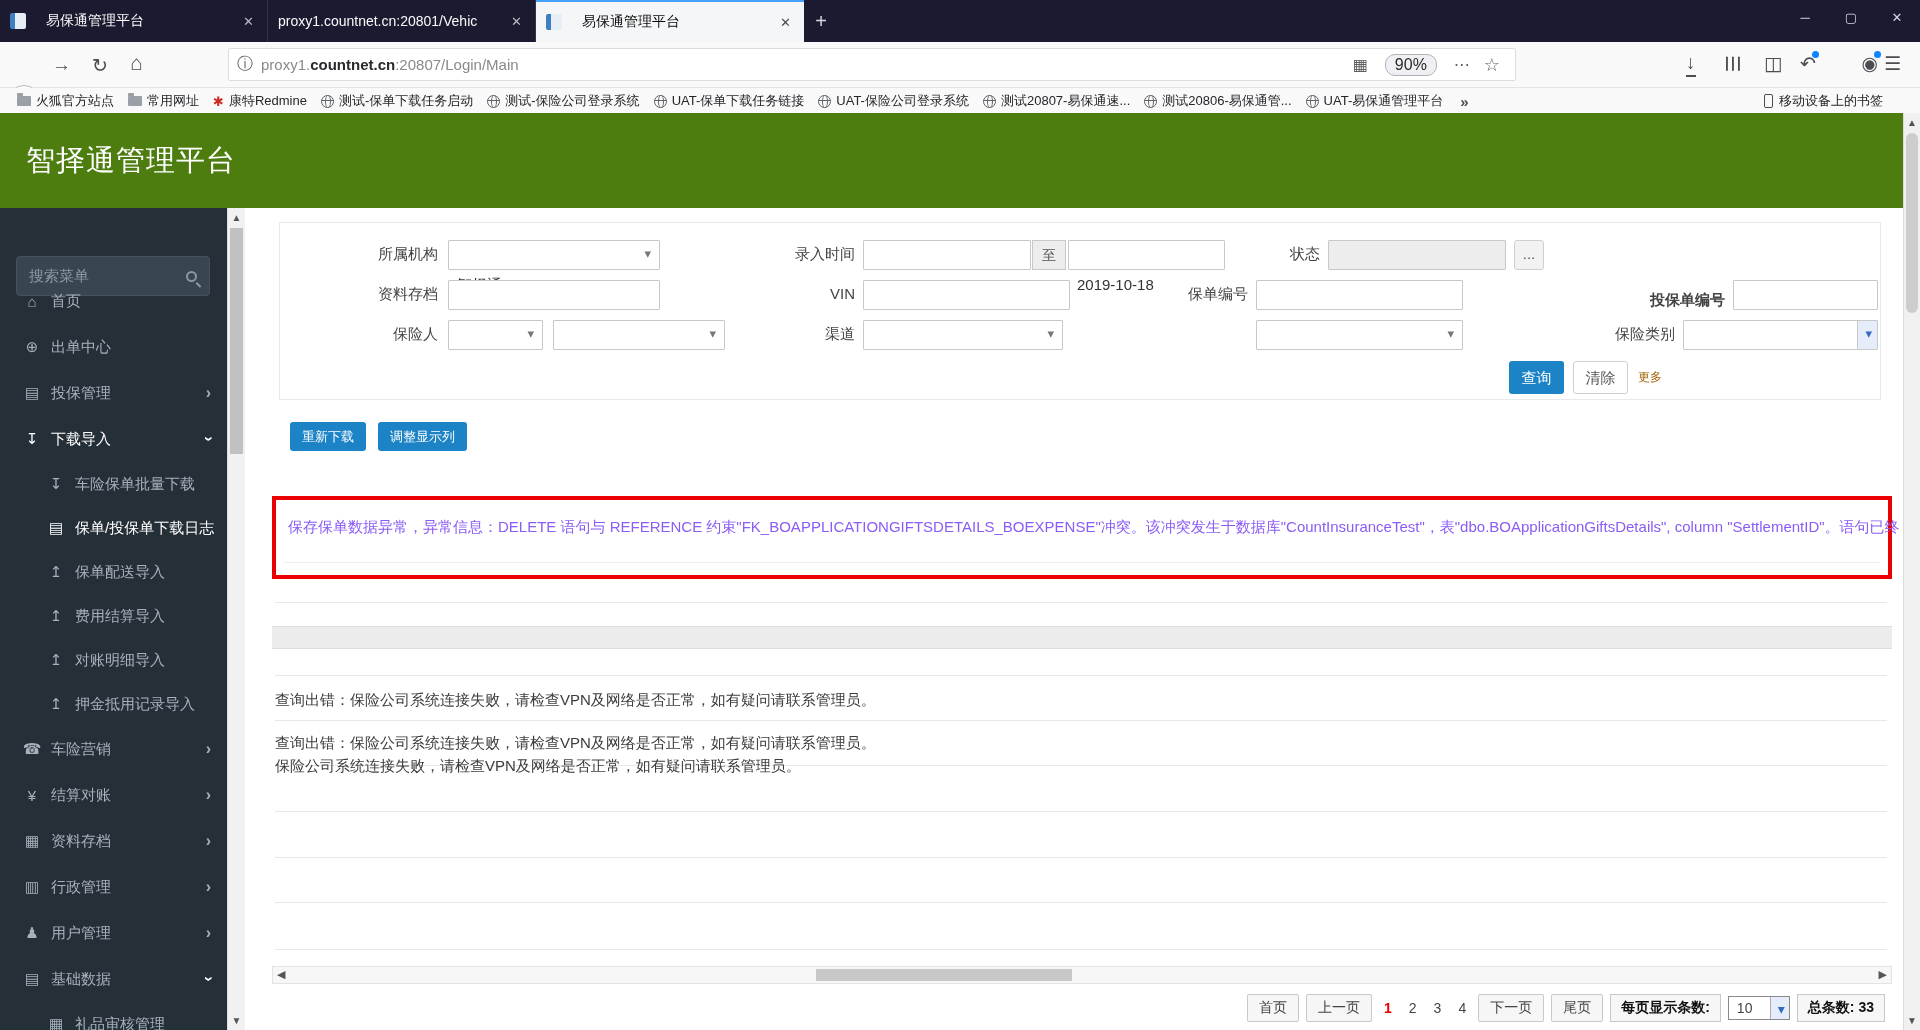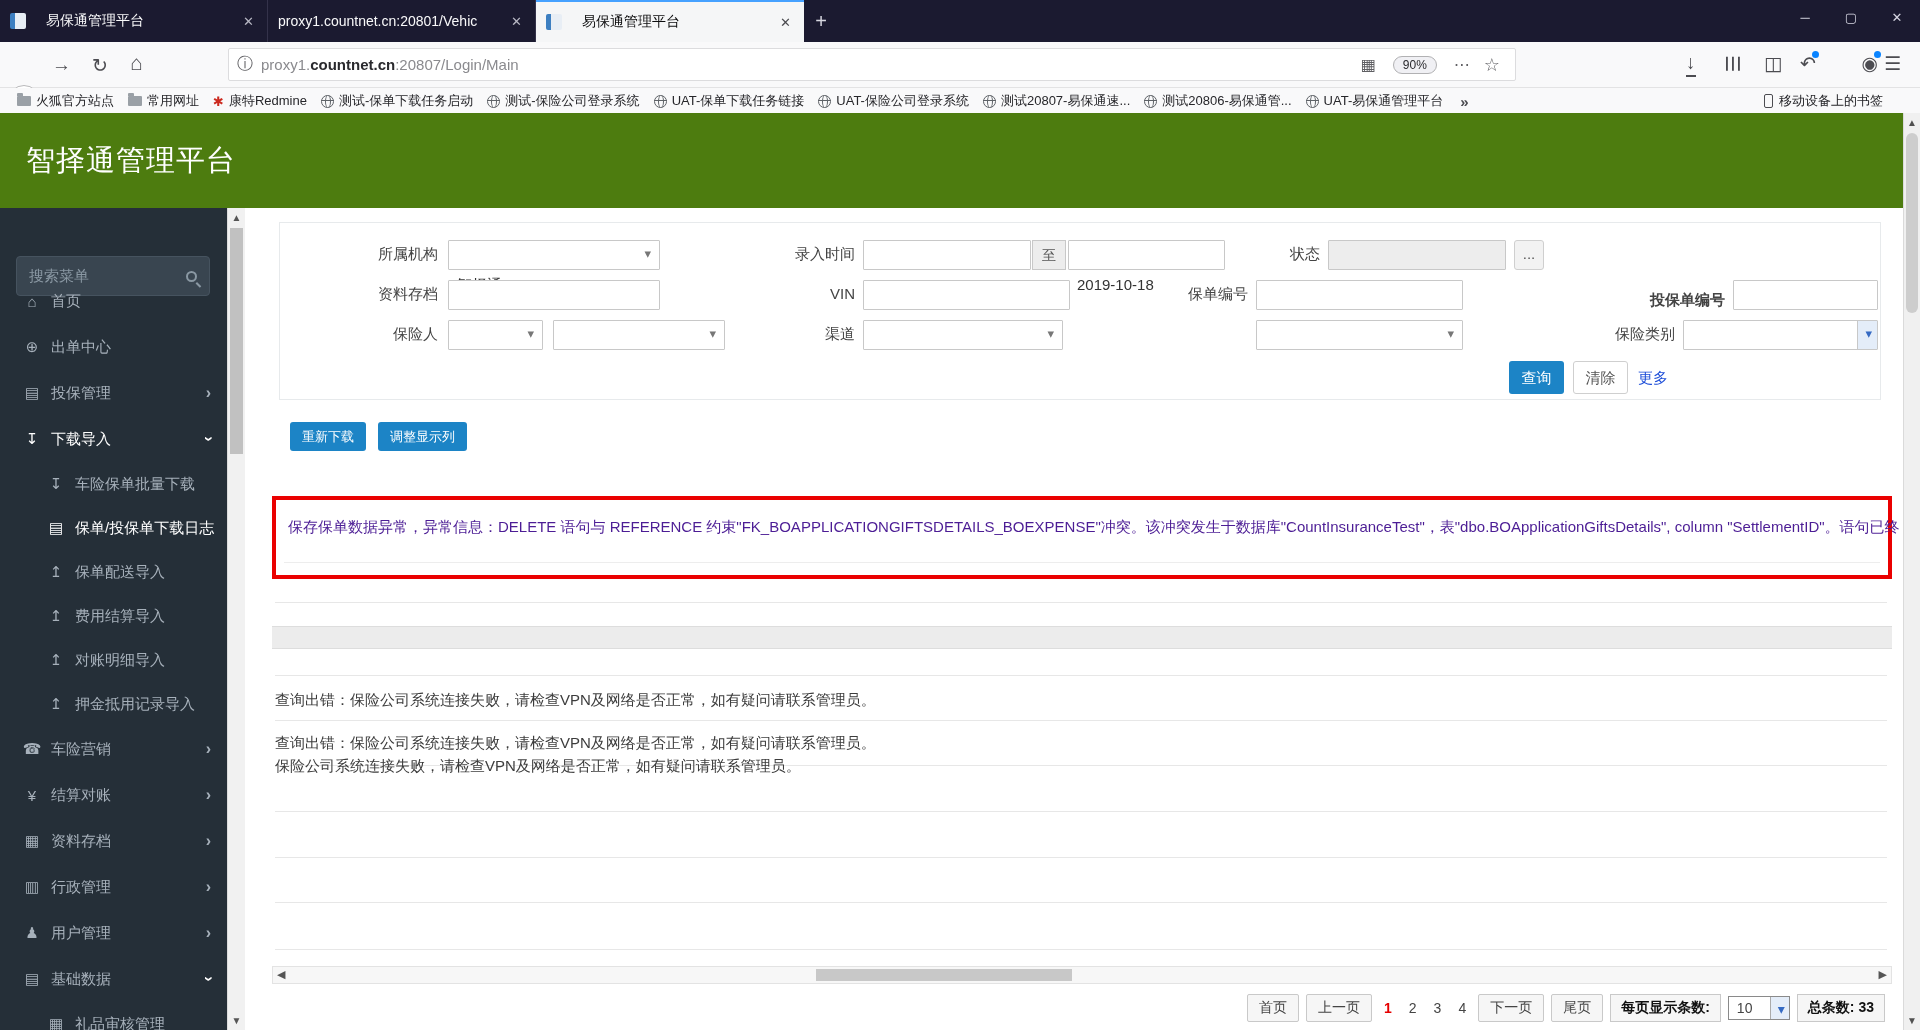--- a/index.html
+++ b/index.html
@@ -19,21 +19,21 @@
 .winctrl { position:absolute; right:0; top:0; height:34px; display:flex; }
 .winbtn { width:46px; color:#d6d6e2; font-size:13px; display:flex; align-items:center; justify-content:center; }
 
 .navbar { position:absolute; left:0; top:42px; width:1920px; height:46px; background:#f9f9fa; border-bottom:1px solid #e3e3e4; }
 .navic { position:absolute; color:#4c4c51; font-size:19px; top:12px; }
 .backcirc { position:absolute; left:6px; top:39px; width:32px; height:32px; margin-top:-34px; border:1px solid #b9b9bb; border-radius:50%; background:#fff; display:flex; align-items:center; justify-content:center; color:#3f3f43; font-size:18px; top:48px; margin:0; transform:translateY(-5px); }
 .urlbar { position:absolute; left:228px; top:6px; width:1288px; height:33px; background:#fff; border:1px solid #dcdcde; border-radius:2px; display:flex; align-items:center; padding:0 8px; }
 .urltext { font-size:15px; color:#8a8a8e; margin-left:8px; flex:0 0 auto; }
 .urltext b { color:#2a2a2e; font-weight:700; }
 .urlspacer { flex:1; }
-.zoompill { border:1px solid #b1b1b3; background:#f0f0f4; border-radius:10px; font-size:12px; color:#2a2a2e; padding:1px 9px; margin:0 10px; }
+.zoompill { border:1px solid #b1b1b3; background:#f0f0f4; border-radius:10px; font-size:16px; color:#2a2a2e; padding:1px 9px; margin:0 10px; }
 .uic { color:#5f5f63; font-size:16px; margin:0 7px; }
 .tbic { position:absolute; top:10px; color:#4c4c51; font-size:19px; }
 .bluedot { position:relative; }
 .bluedot::after { content:""; position:absolute; right:-3px; top:-2px; width:7px; height:7px; border-radius:50%; background:#0a84ff; }
 
 .bookbar { position:absolute; left:0; top:88px; width:1920px; height:26px; background:#f9f9fa; display:flex; align-items:center; padding-left:10px; font-size:13px; color:#26262a; gap:4px; }
 .bm { display:flex; align-items:center; gap:5px; padding:0 7px; white-space:nowrap; }
 .ic-folder { width:14px; height:10px; background:#9aa0a6; border-radius:1px; position:relative; flex:0 0 auto; }
 .ic-folder::before { content:""; position:absolute; left:0; top:-3px; width:6px; height:3px; background:#9aa0a6; border-radius:1px 1px 0 0; }
 .ic-globe { width:13px; height:13px; border:1.5px solid #5f6368; border-radius:50%; position:relative; flex:0 0 auto; }
@@ -91,25 +91,25 @@
 .flabel { position:absolute; top:5px; font-size:15px; color:#444; text-align:right; }
 .fin { position:absolute; height:30px; border:1px solid #c8c8c8; background:#fff; border-radius:1px; }
 .fin.gray { background:#ededed; color:#555; }
 .fin .val { position:absolute; left:8px; top:5px; font-size:15px; color:#333;margin-top:30px; }
 .fsel::after { content:"▾"; position:absolute; right:8px; top:5px; color:#777; font-size:13px; }
 .fsel.native::after { right:5px; color:#356ac3; }
 .fsel.native::before { content:""; position:absolute; right:0; top:0; width:19px; height:28px; background:#e4edf9; border-left:1px solid #c8c8c8; }
 .addon { position:absolute; height:30px; border:1px solid #c8c8c8; background:#ededed; text-align:center; font-size:14px; color:#555; line-height:28px; }
 .btn-blue { background:#1c84c6; color:#fff; border:none; border-radius:3px; font-size:15px; text-align:center; }
 .btn-plain { background:#fff; color:#555; border:1px solid #cfcfcf; border-radius:3px; font-size:15px; text-align:center; }
-.link-more { color:#1d4ed8; font-size:15px; }
+.link-more { color:#a16207; font-size:12px; }
 .tbtn { position:absolute; top:214px; height:29px; padding:0 12px; line-height:29px; font-size:13px; }
 
 .redbox { position:absolute; left:27px; top:288px; width:1620px; height:83px; border:4px solid #ea0000; background:#fff; }
-.redbox .etext { position:absolute; left:12px; top:18px; font-size:15px; color:#4c1d95; white-space:nowrap; }
+.redbox .etext { position:absolute; left:12px; top:18px; font-size:15px; color:#8b5cf6; white-space:nowrap; }
 .redbox .inline-div { position:absolute; left:8px; right:8px; top:62px; border-top:1px solid #ededed; }
 
 .divider { position:absolute; left:30px; width:1612px; border-top:1px solid #e7e7e7; }
 .grayband { position:absolute; left:27px; top:418px; width:1620px; height:23px; background:#ececec; border-top:1px solid #ddd; border-bottom:1px solid #ddd; }
 .trow { position:absolute; left:30px; font-size:15px; color:#3c3c3c; white-space:nowrap; }
 
 .hscroll { position:absolute; left:27px; top:758px; width:1620px; height:18px; background:#f7f7f7; border:1px solid #e3e3e3; }
 .hscroll .arr { position:absolute; top:1px; color:#555; font-size:11px; }
 .hscroll .thumb { position:absolute; left:543px; top:2px; width:256px; height:12px; background:#c8c8c8; }
 

